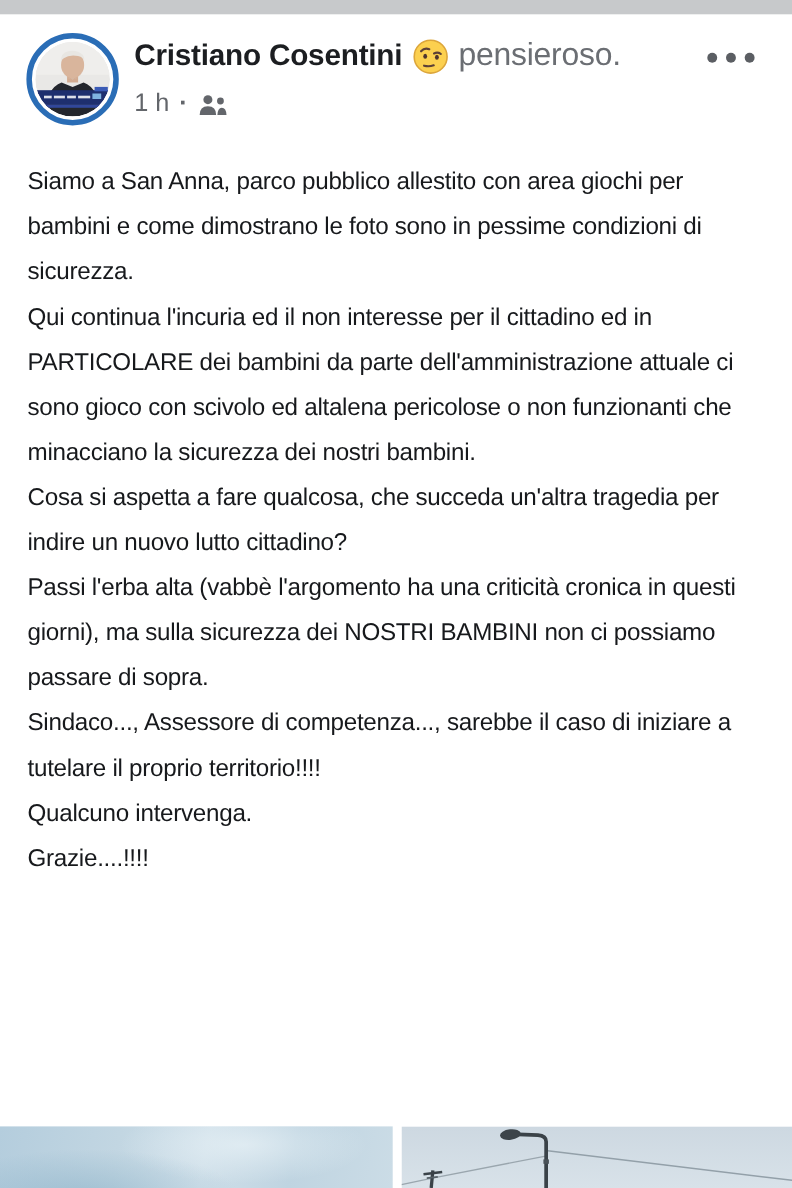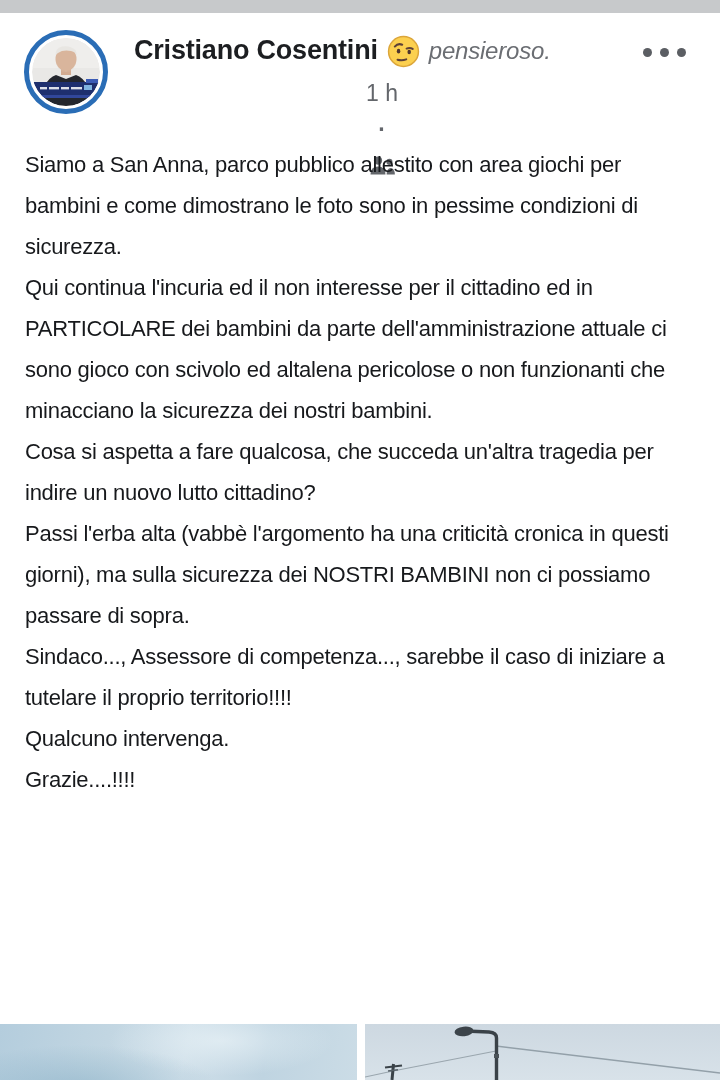--- a/index.html
+++ b/index.html
@@ -22,31 +22,30 @@
     border:5px solid #2a6db6;
     box-shadow:0 0 0 3px #ffffff inset;
     padding:3px;background:#fff;
     cursor:pointer;
   }
   .avatar svg{border-radius:50%;display:block;}
   .header-text{position:absolute;left:122px;top:33px;width:520px;}
   .name-row{
     display:flex;align-items:center;gap:9px;
     white-space:nowrap;
-    margin-left:12px;
   }
   .author-name{
     font-size:27px;font-weight:700;color:#1c1e21;letter-spacing:-0.2px;
     cursor:pointer;
   }
   .feeling-emoji{width:33px;height:33px;flex:0 0 auto;margin-top:2px;}
-  .feeling-text{font-size:24px;color:#6b6e73;letter-spacing:-0.2px;font-style:italic;}
+  .feeling-text{font-size:29px;color:#6b6e73;letter-spacing:-0.2px;}
   .meta-row{
     display:flex;align-items:center;gap:9px;
-    margin-top:12px;color:#63666b;font-size:23px;flex-direction:column;
+    margin-top:12px;color:#63666b;font-size:23px;
   }
   .timestamp{cursor:pointer;}
   .sep-dot{font-weight:700;}
   .privacy-icon{margin-top:3px;}
   .menu-dots{
     position:absolute;right:28px;top:42px;
     display:flex;gap:8px;padding:6px;cursor:pointer;
   }
   .menu-dots i{
     width:9px;height:9px;border-radius:50%;background:#5b5e63;display:block;

